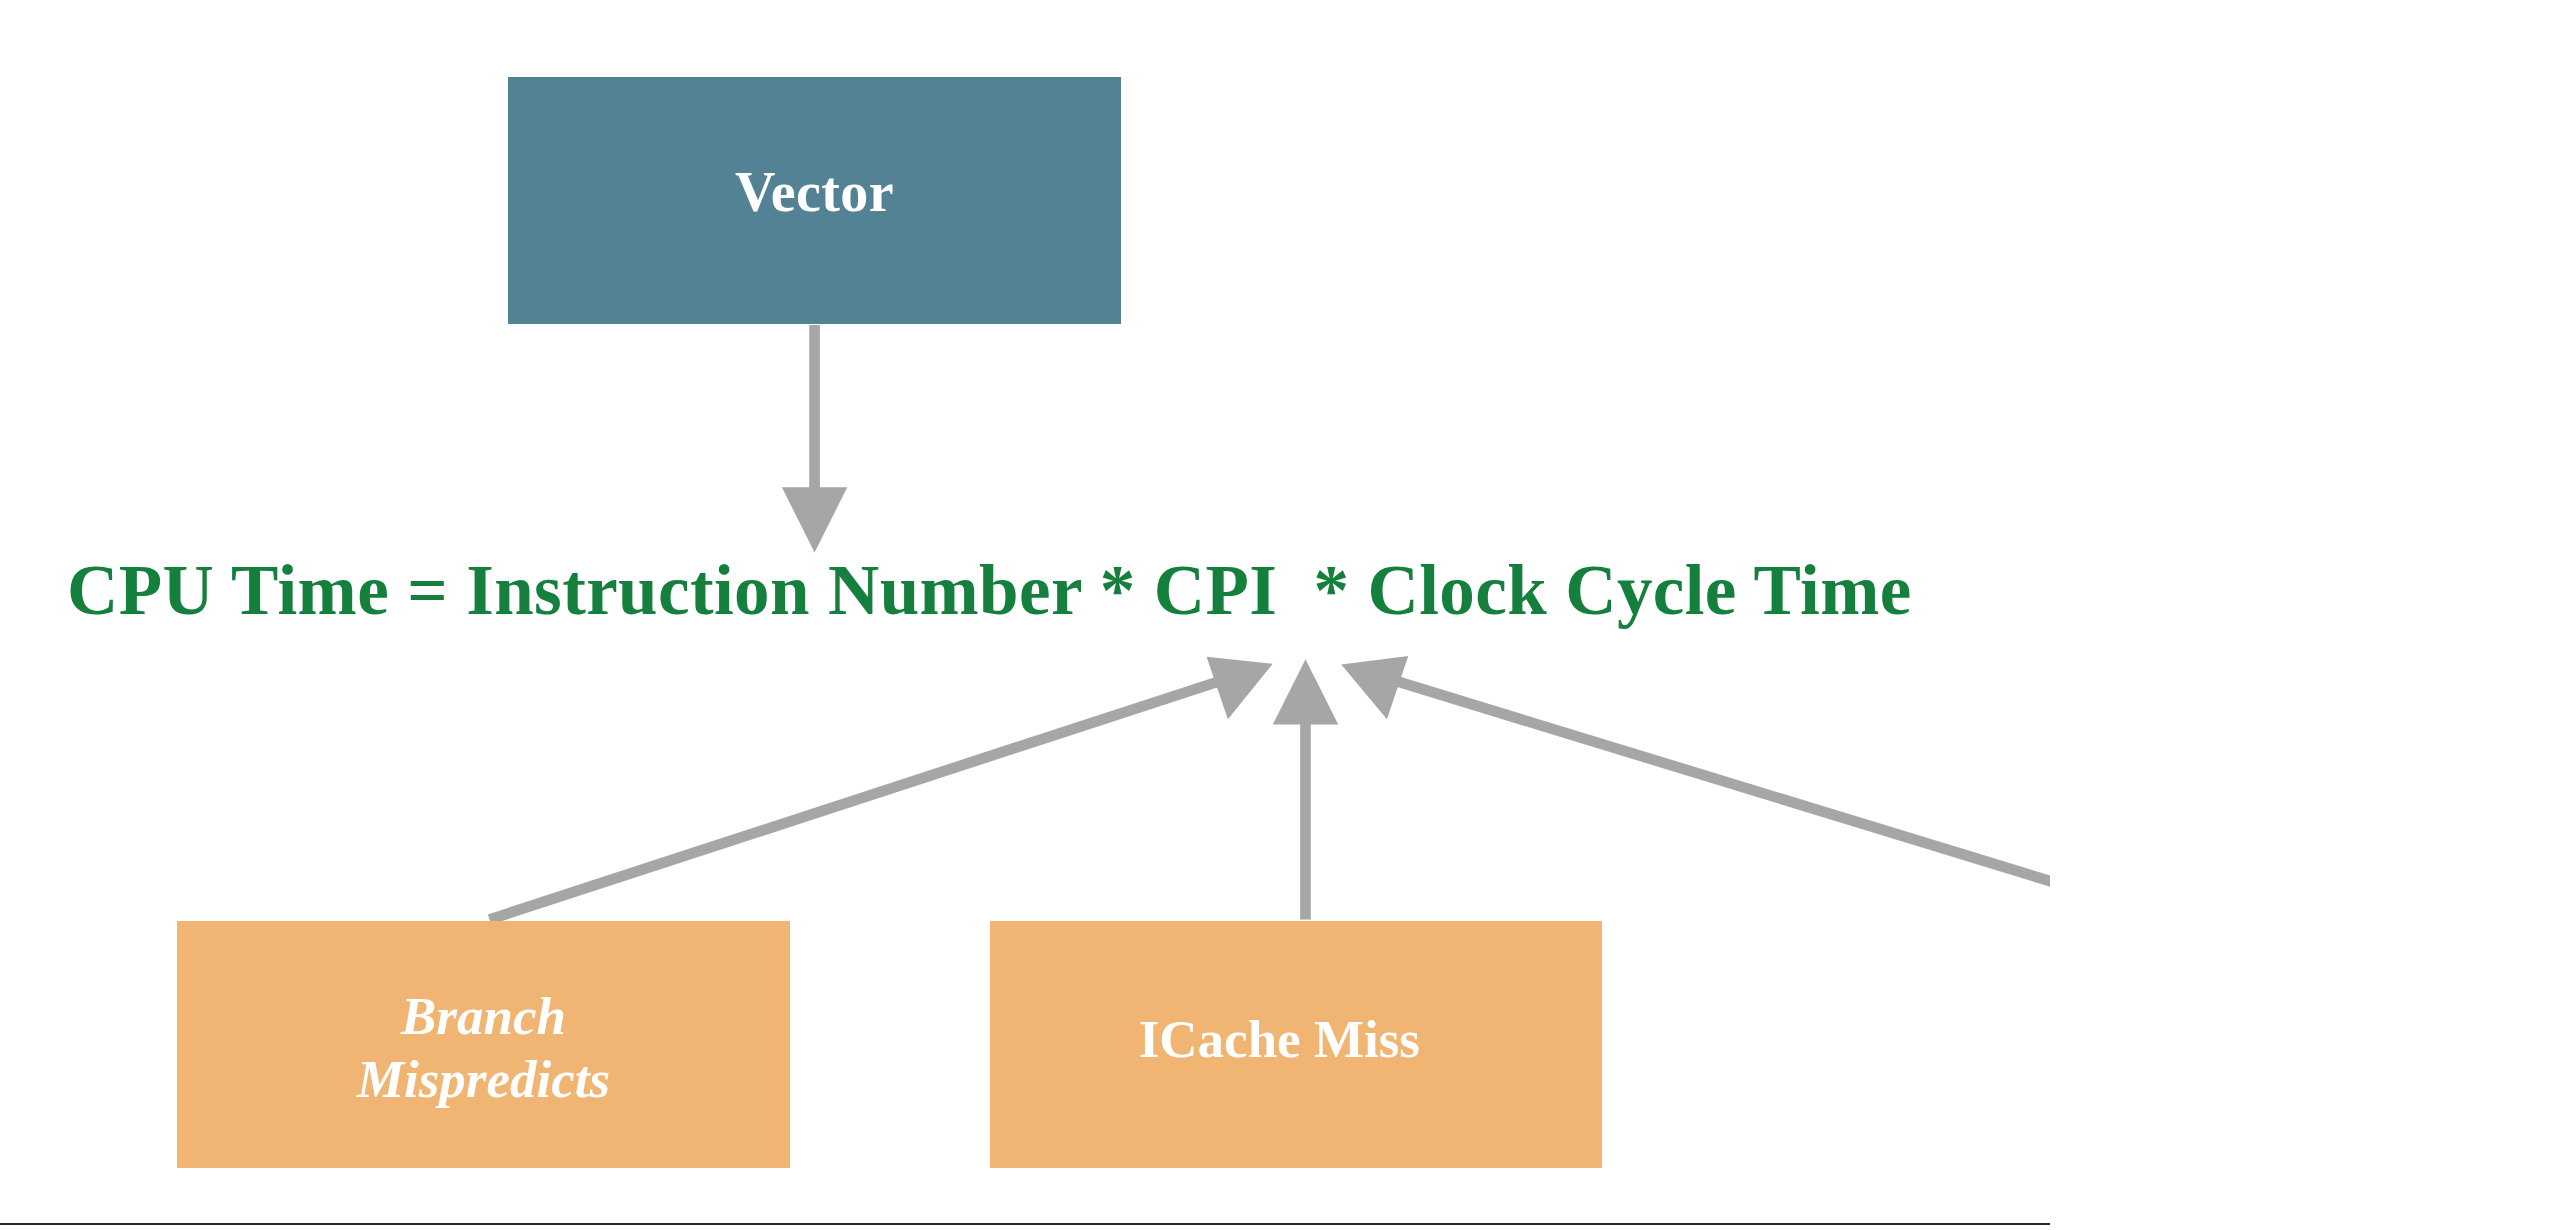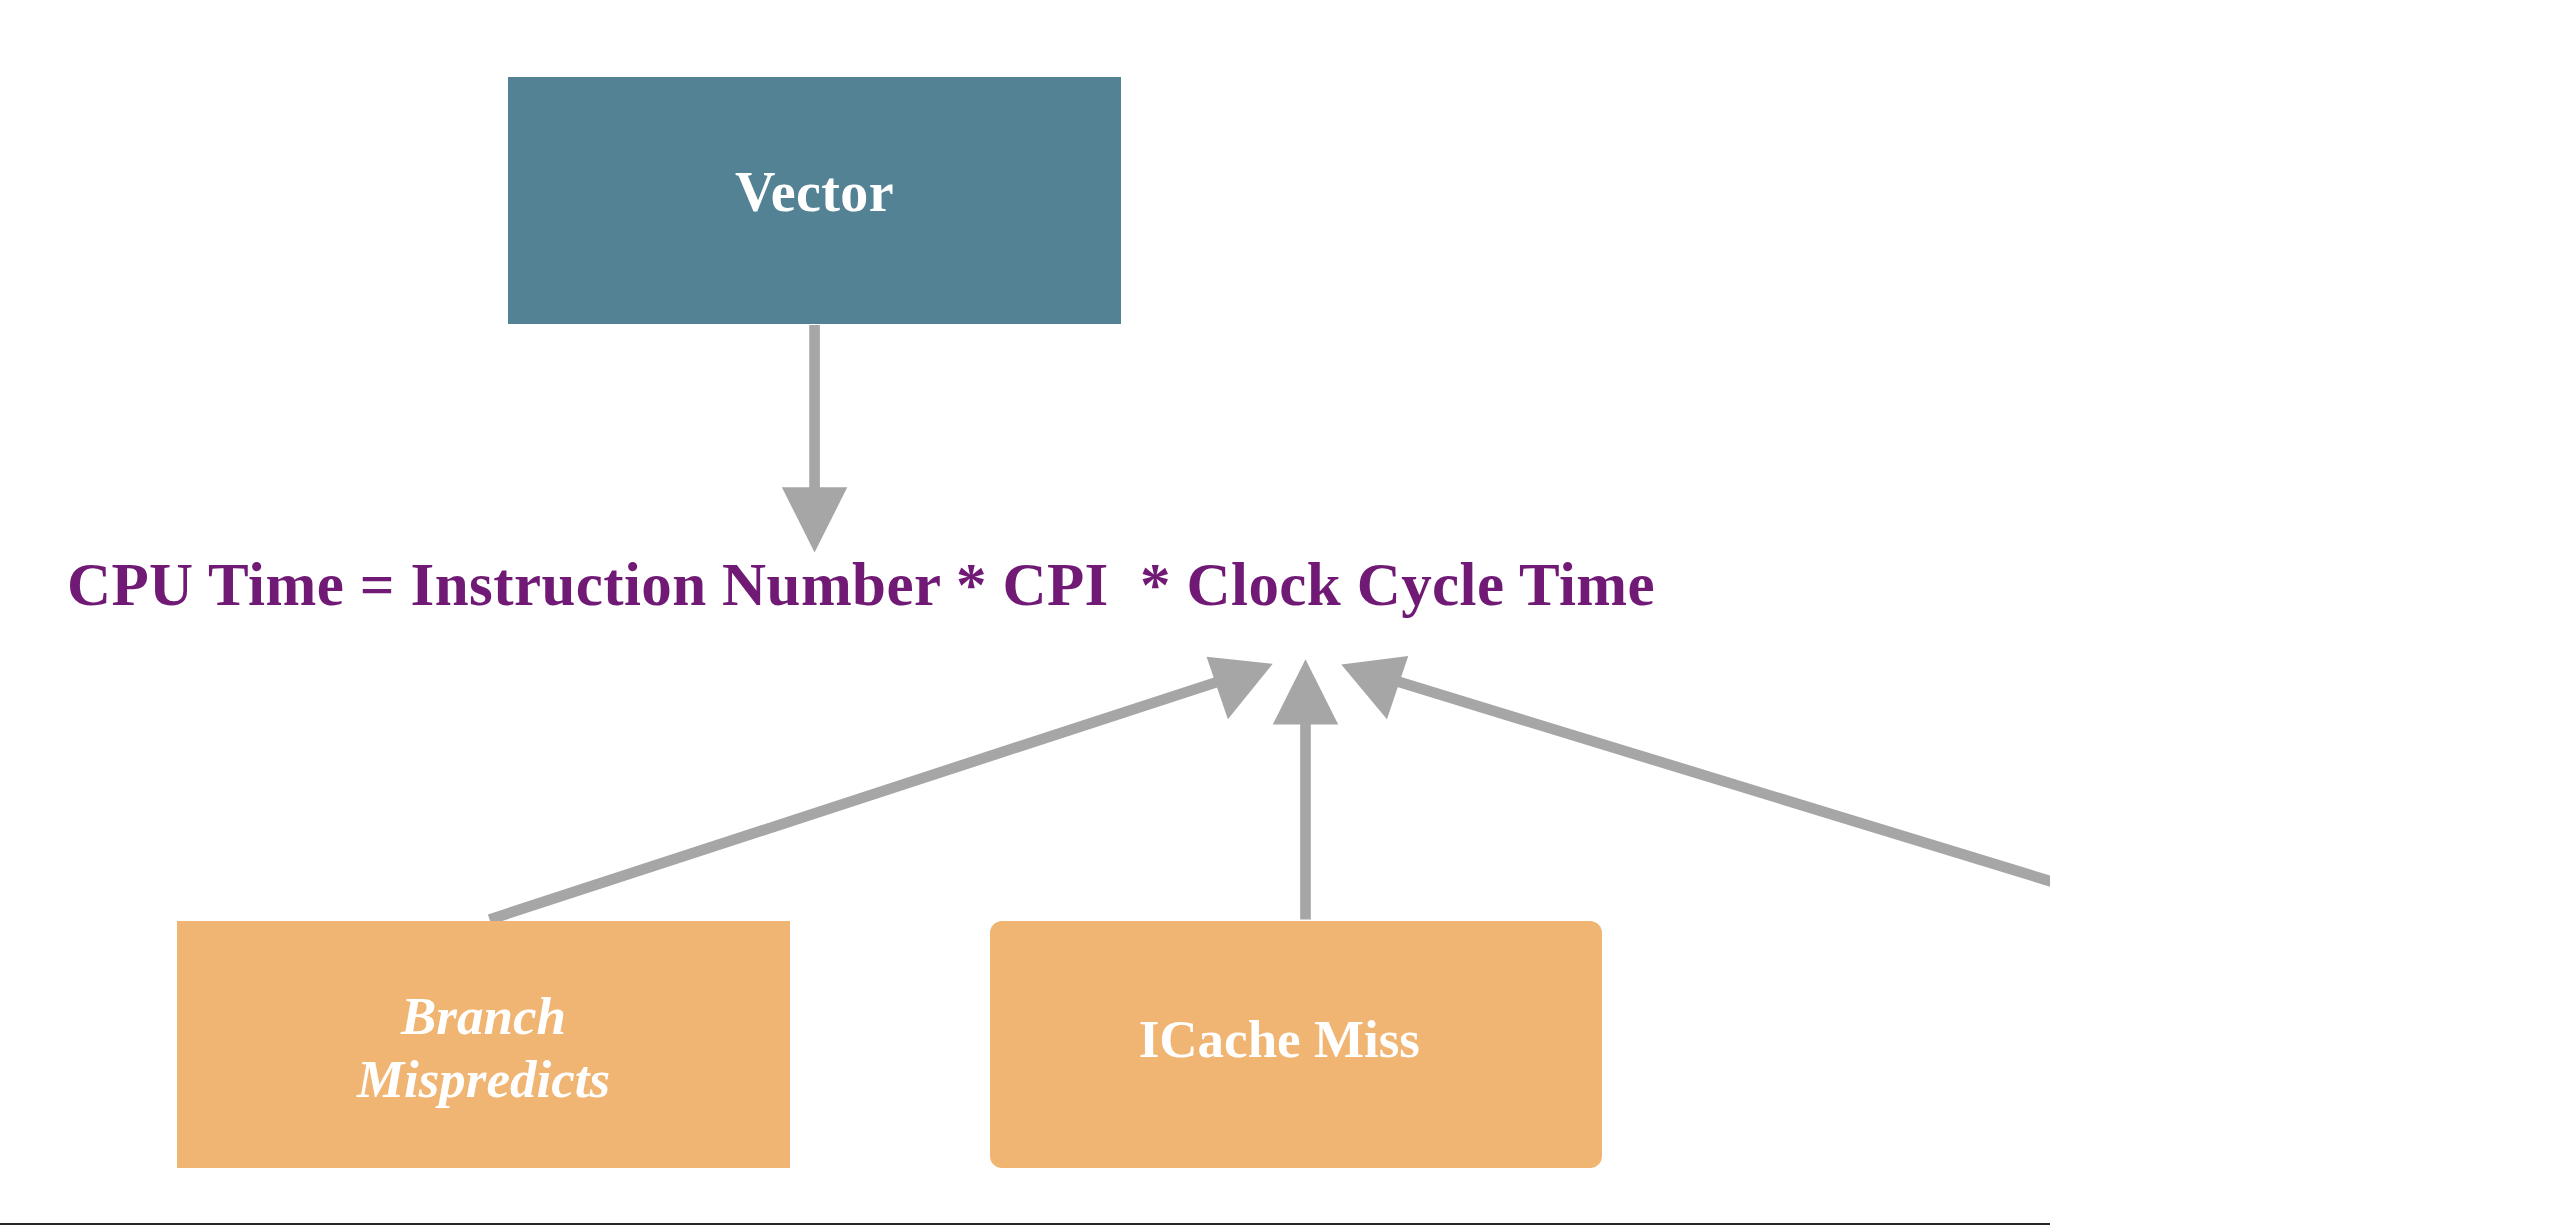--- a/index.html
+++ b/index.html
@@ -59,41 +59,40 @@
     left: 177px;
     width: 613px;
   }
   .node-branch .node-label {
     transform: translateY(3px);
     font-style: italic;
   }
   .node-icache {
     left: 990px;
     width: 612px;
-    border-radius: 12px;
   }
   .node-icache .node-label {
     transform: translate(-16.7px, -4.6px);
   }
   .node-dcache {
     left: 1874px;
     width: 611px;
   }
   .node-dcache .node-label {
     transform: translate(-18px, -4.6px);
   }
   .formula {
     position: absolute;
     left: 67px;
     top: 553px;
     width: 2055px;
-    color: #701a75;
+    color: #15803d;
     font-family: "Liberation Serif", "DejaVu Serif", serif;
     font-weight: bold;
-    font-size: 61px;
+    font-size: 71px;
     line-height: 1.05;
     white-space: pre;
     letter-spacing: 0.4px;
   }
   .footer-rule {
     position: absolute;
     left: 0;
     top: 1223px;
     width: 2576px;
     height: 2.3px;

